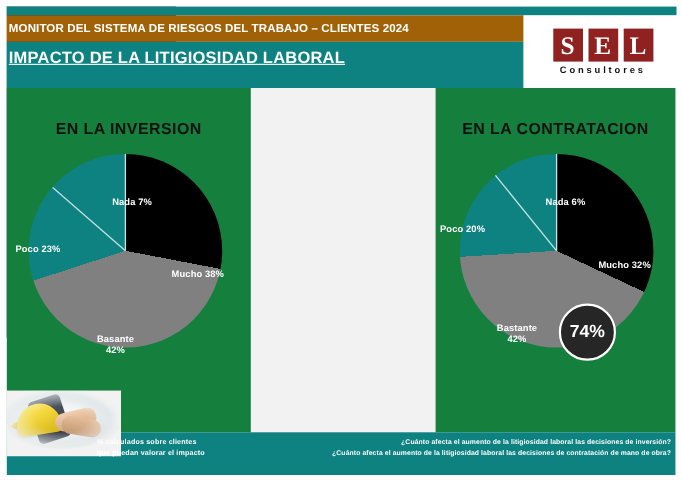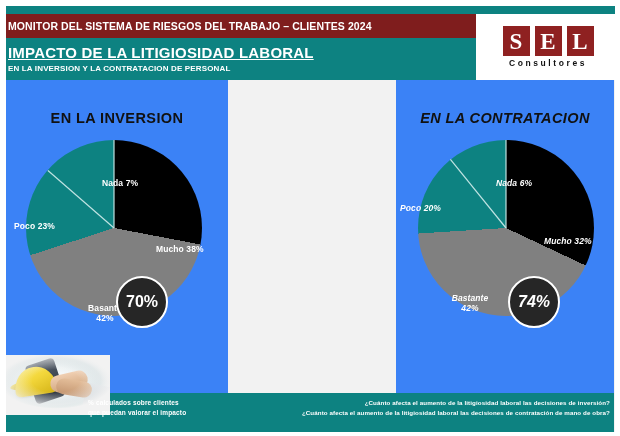--- a/index.html
+++ b/index.html
@@ -16,21 +16,21 @@
   
   .frame-top{position:absolute;left:0;top:0;width:620px;height:6px;background:#ffffff;}
   .frame-left{position:absolute;left:0;top:0;width:6px;height:436px;background:#ffffff;z-index:40;}
   .frame-right{position:absolute;right:0;top:0;width:5px;height:436px;background:#ffffff;z-index:40;}
   .frame-bottom{position:absolute;left:0;bottom:0;width:620px;height:4px;background:#ffffff;z-index:40;}
 
   
   .teal-strip{position:absolute;left:0;top:6px;width:620px;height:8px;background:#0d8281;}
   .title-bar{
     position:absolute;left:0;top:14px;width:476px;height:24px;
-    background:#7f1d1d;
+    background:#a16207;
     display:flex;align-items:center;
   }
   .title-bar .t{
     color:#ffffff;font-size:10.5px;font-weight:bold;letter-spacing:.1px;
     padding-left:8px;white-space:nowrap;
   }
   .subtitle-bar{
     position:absolute;left:0;top:38px;width:476px;height:42px;
     background:#0d8281;
     padding-left:8px;box-sizing:border-box;
@@ -56,23 +56,23 @@
     display:flex;align-items:center;justify-content:center;
     color:#ffffff;font-family:"Liberation Serif",serif;font-size:23px;font-weight:bold;
     line-height:1;
   }
   .logo-word{
     margin-top:2px;color:#111111;font-size:8.5px;font-weight:bold;
     letter-spacing:2.6px;
   }
 
   
-  .pane{position:absolute;top:80px;background:#3b82f6;}
+  .pane{position:absolute;top:80px;background:#15803d;}
   .pane-left{left:6px;width:222px;height:313px;}
-  .pane-right{left:396px;width:218px;height:313px;font-style:italic;}
+  .pane-right{left:396px;width:218px;height:313px;}
   .pane-center{
     left:232px;top:86px;width:160px;height:307px;background:#262626;
   }
   .pane-title{
     text-align:center;color:#111111;font-size:14.5px;font-weight:bold;
     letter-spacing:.4px;padding-top:30px;
   }
 
   
   .pie-wrap{position:relative;width:100%;height:215px;}
@@ -170,21 +170,20 @@
 
   <div class="frame-top"></div>
   <div class="teal-strip"></div>
 
   <div class="title-bar">
     <div class="t">MONITOR DEL SISTEMA DE RIESGOS DEL TRABAJO  – CLIENTES 2024</div>
   </div>
 
   <div class="subtitle-bar">
     <div class="s1">IMPACTO DE LA LITIGIOSIDAD LABORAL</div>
-    <div class="s2">EN LA INVERSION Y LA CONTRATACION DE PERSONAL</div>
   </div>
 
   <div class="logo">
     <div class="logo-row">
       <div class="logo-sq">S</div>
       <div class="logo-sq">E</div>
       <div class="logo-sq">L</div>
     </div>
     <div class="logo-word">Consultores</div>
   </div>
@@ -205,21 +204,20 @@
       </div>
 
       <div class="lbl" style="left:96px;top:52px;">Nada 7%</div>
       <div class="lbl" style="left:150px;top:118px;">Mucho 38%</div>
       <div class="lbl" style="left:-2px;top:95px;margin-left:10px;">Poco 23%</div>
       <div class="lbl lbl-c" style="left:64px;top:177px;width:70px;">
         <span>Basante</span><br>
         <span>42%</span>
       </div>
 
-      <div class="badge badge-left">70%</div>
     </div>
   </div>
 
   <div class="pane-center">
     <div class="center-txt">
       <div class="ct-big">DESTACADO</div>
       <div class="ct-big">IMPACTO</div>
       <div class="ct-sm">DE LA LITIGIOSIDAD</div>
       <div class="ct-sm">EN LA INVERSION Y</div>
       <div class="ct-sm">LA CONTRATACION</div>

